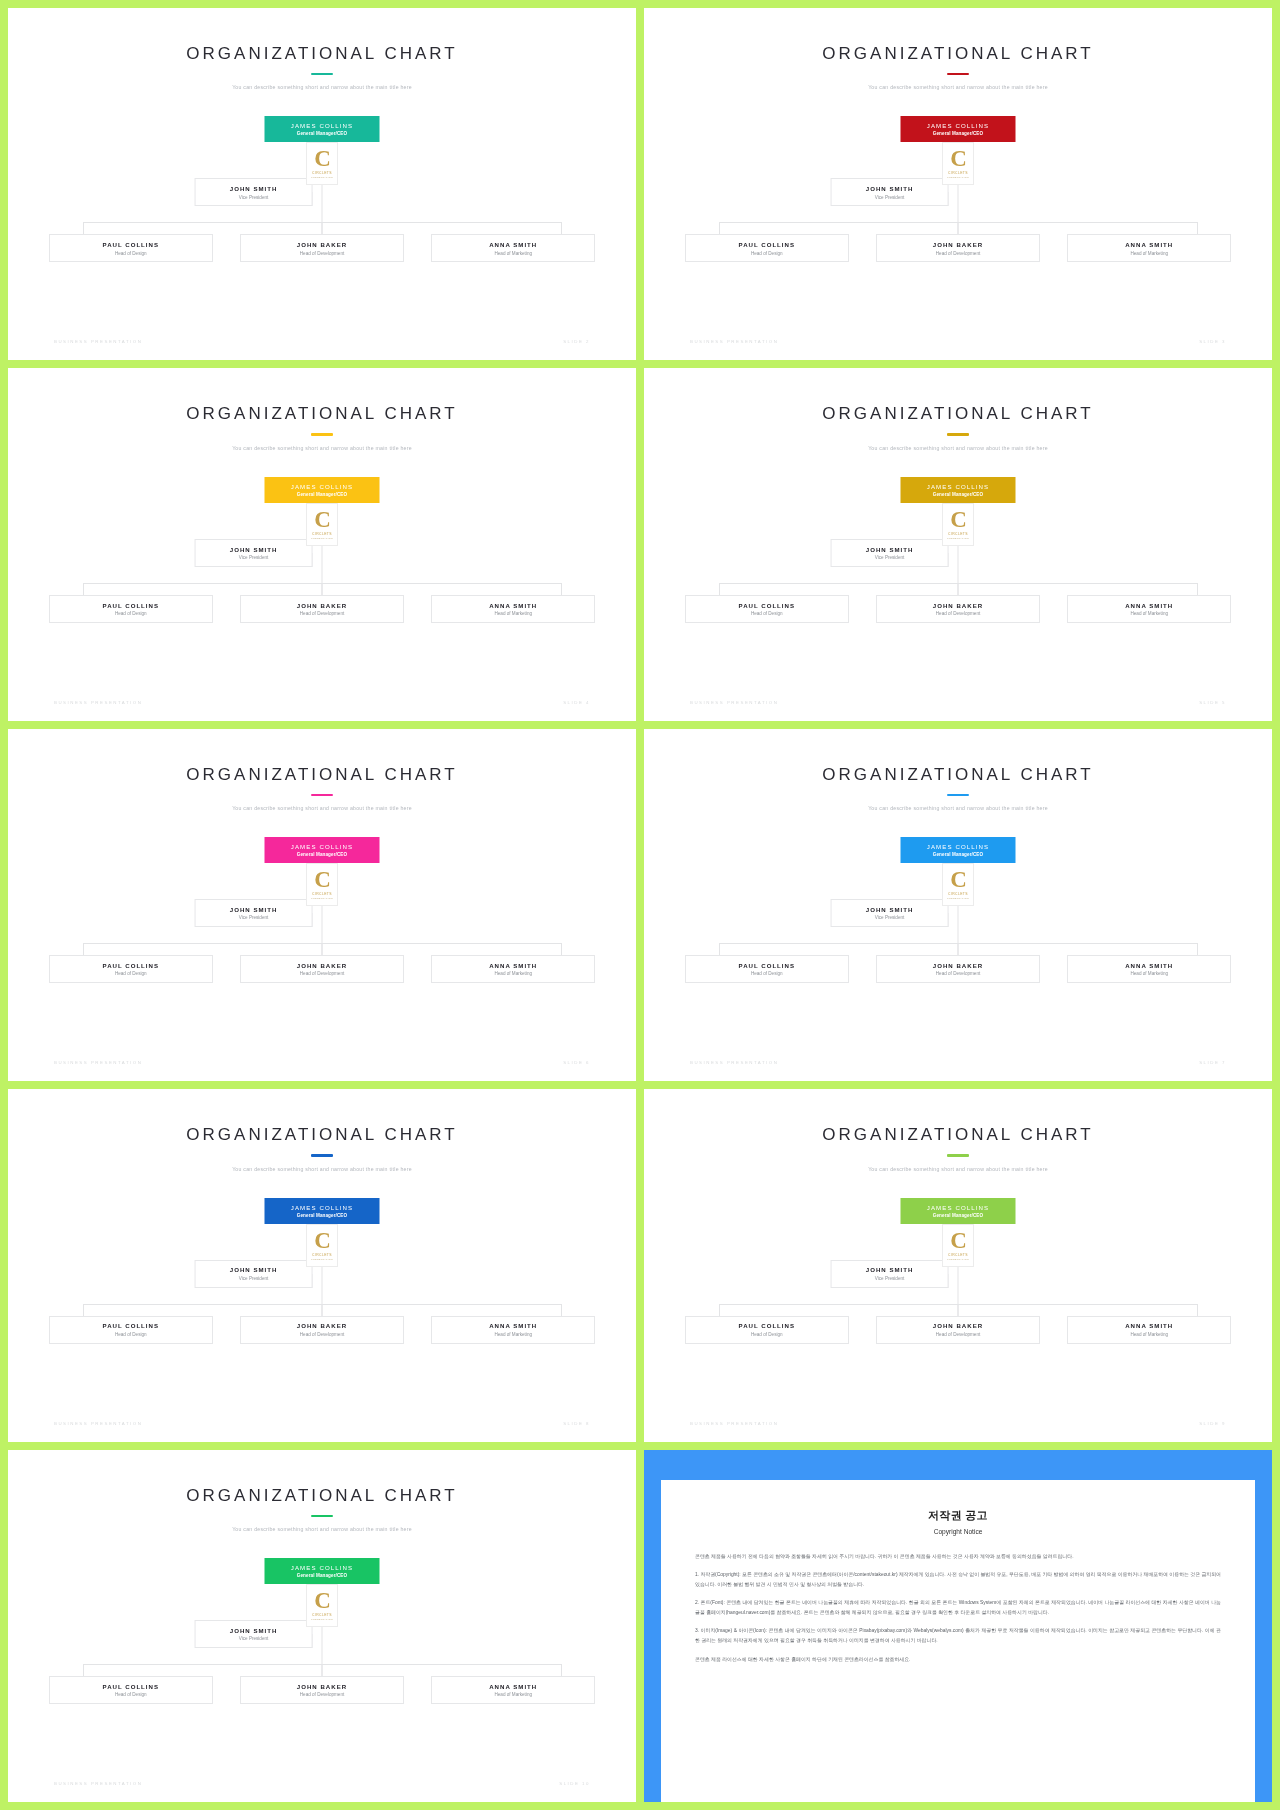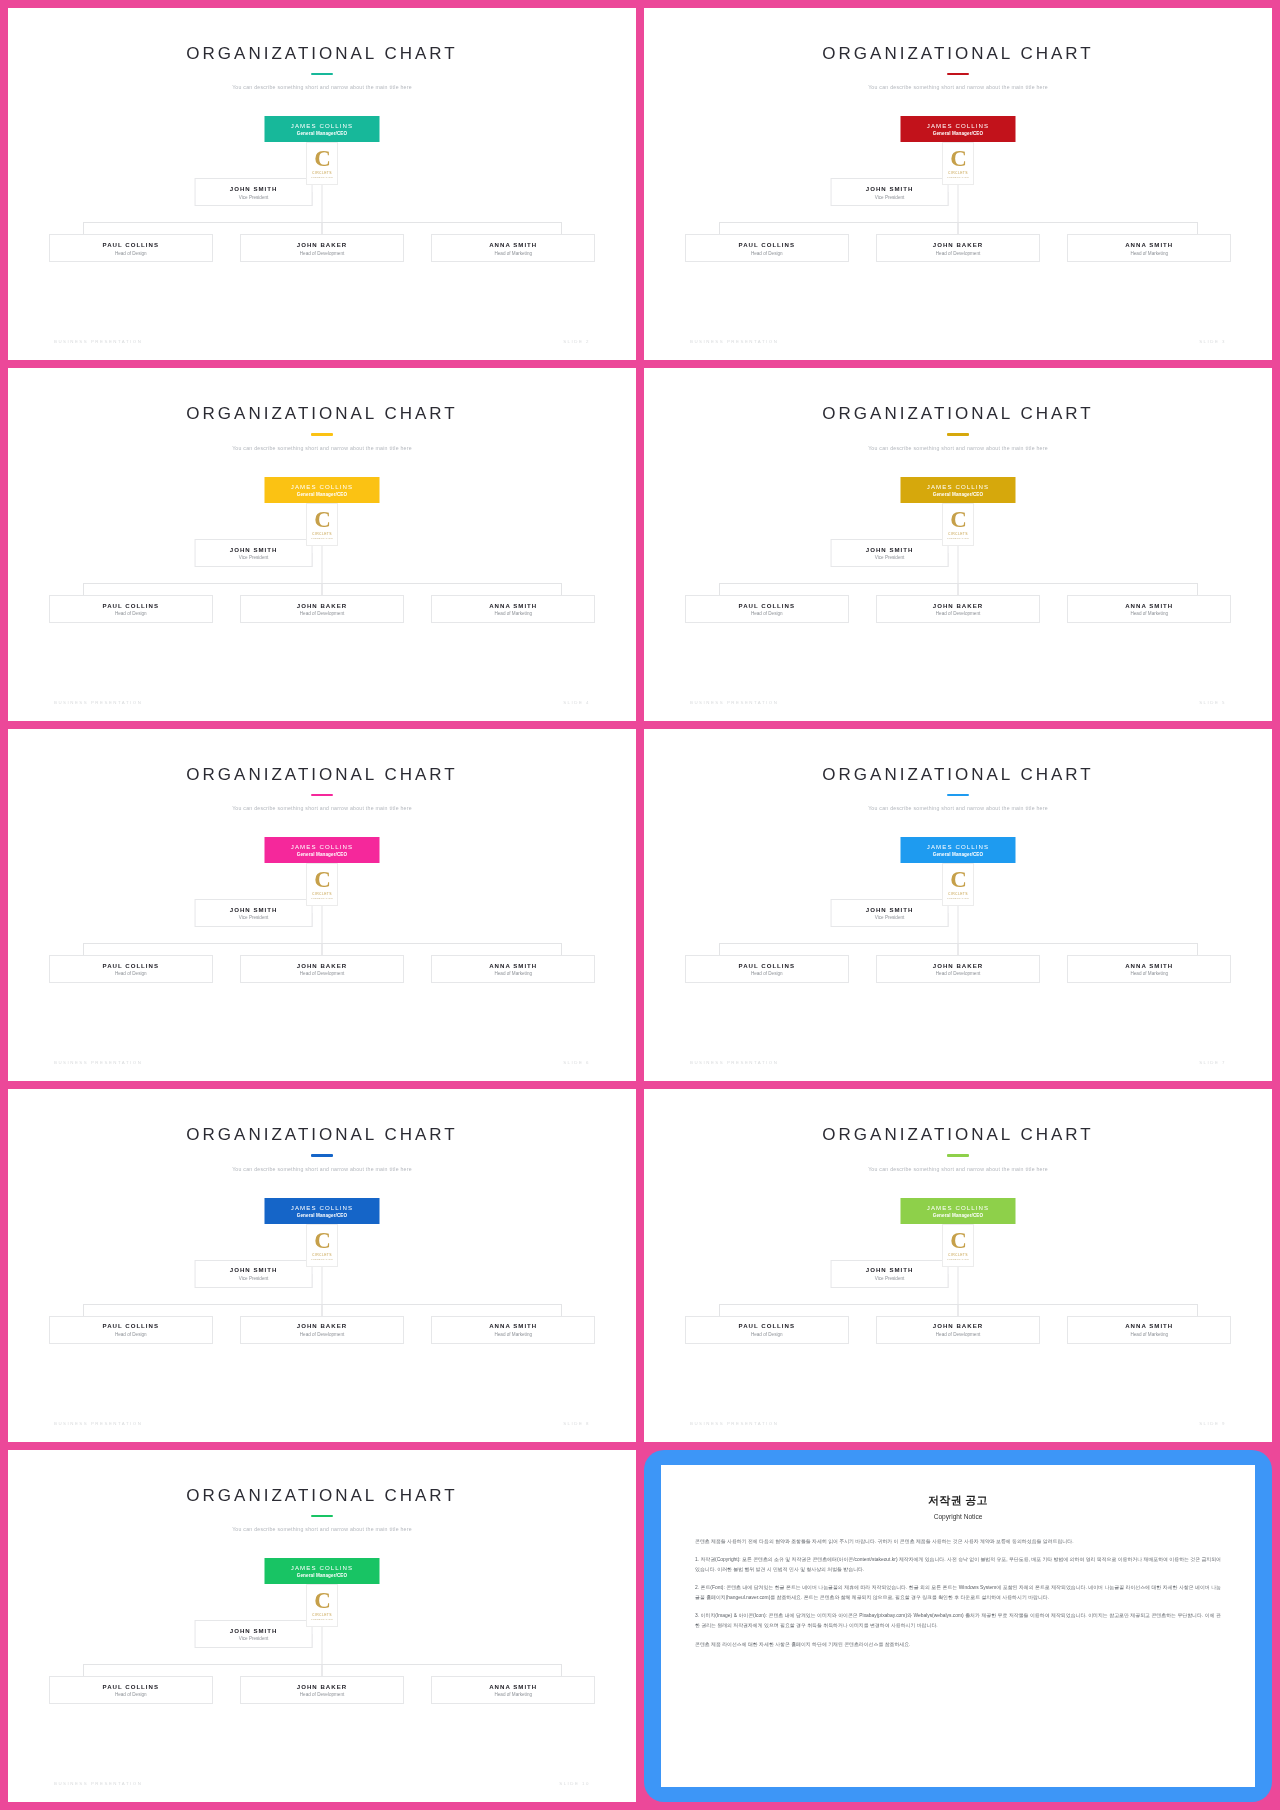--- a/index.html
+++ b/index.html
@@ -9,21 +9,21 @@
     font-family:"Liberation Sans", sans-serif;
     overflow:hidden;
   }
   .grid{
     width:1280px; height:1810px;
     display:grid;
     grid-template-columns: 1fr 1fr;
     grid-template-rows: repeat(5, 1fr);
     gap:8px;
     padding:8px;
-    background:#ec4899;
+    background:#bef264;
   }
   .slide{
     background:#ffffff;
     position:relative;
     overflow:hidden;
   }
 
   
   .s-title{
     text-align:center;
@@ -138,23 +138,22 @@
     display:flex; justify-content:space-between;
     font-size:4.4px;
     letter-spacing:1.5px;
     color:#d9dbdd;
   }
 
   
   .copy-slide{
     background:#3d96f7;
     display:flex;
-    align-items:center;
+    align-items:flex-end;
     justify-content:center;
-    border-radius:20px;
   }
   .copy-card{
     background:#fff;
     width:calc(100% - 34px);
     height:calc(100% - 30px);
     padding:28px 34px 10px;
     overflow:hidden;
   }
   .cp-title{
     text-align:center;

